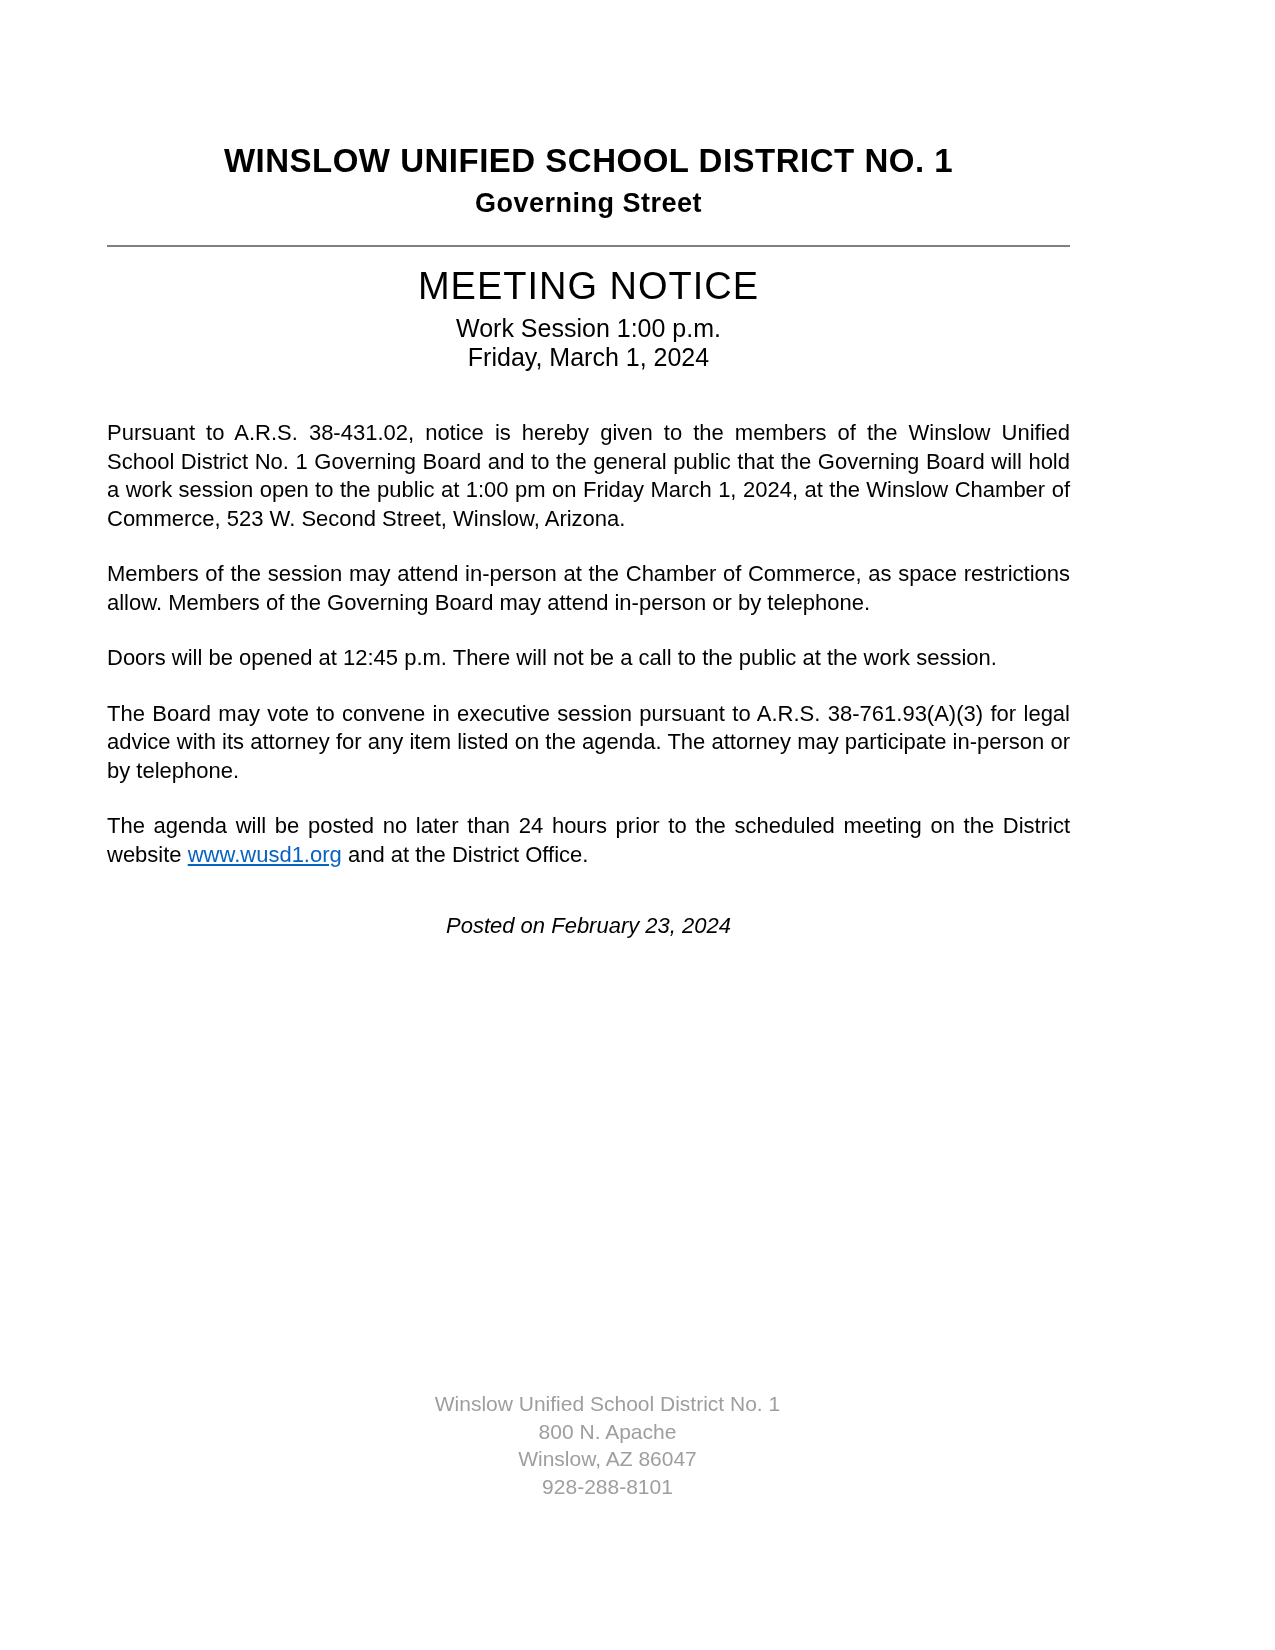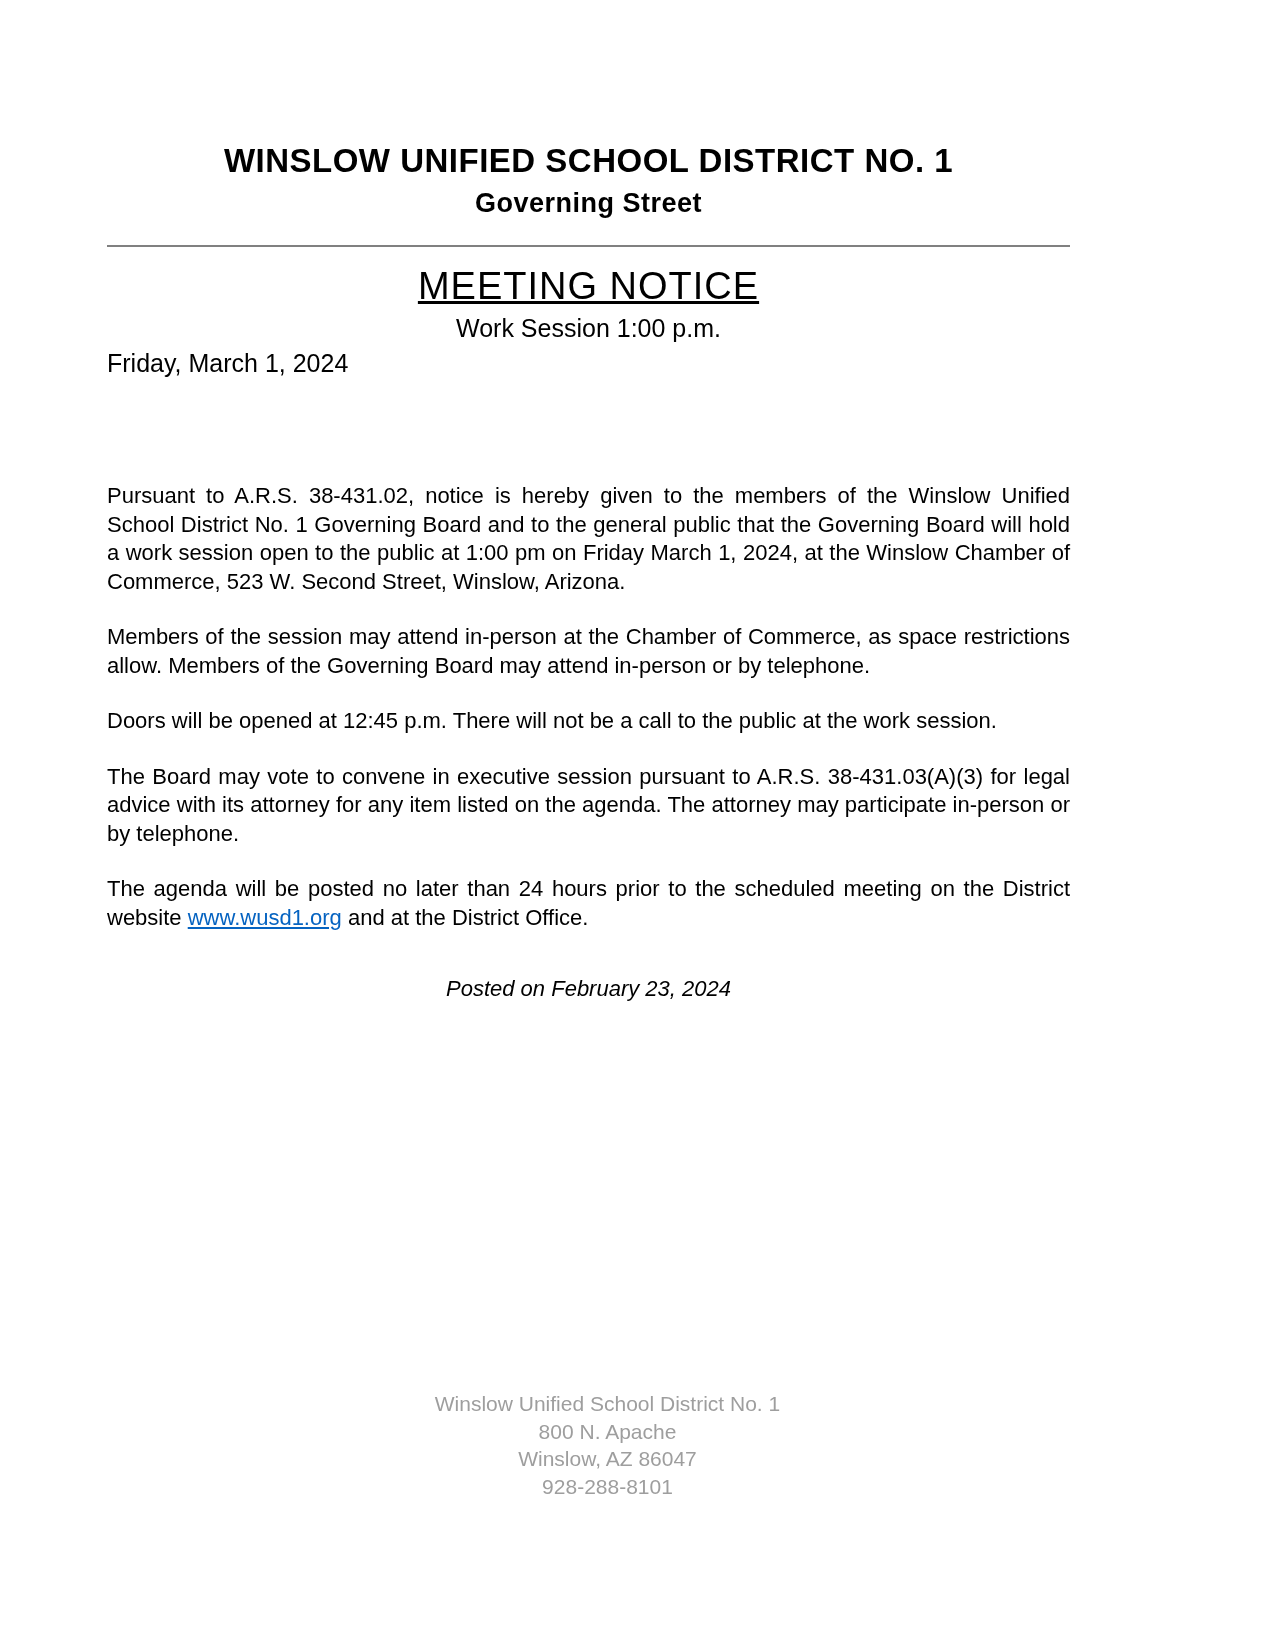--- a/index.html
+++ b/index.html
@@ -34,33 +34,32 @@
     border: none;
     border-top: 2px solid var(--rule_color, #808080);
     margin-top: 26px;
   }
   .notice-heading {
     text-align: center;
     font-size: 38px;
     font-weight: 400;
     margin-top: 18px;
     letter-spacing: 1px;
-    text-decoration: underline;
   }
   .notice-session {
     text-align: center;
     font-size: 25px;
     margin-top: 6px;
   }
   .notice-date {
+    text-align: center;
     font-size: 25px;
-    margin-top: 6px;
   }
   .body-block {
-    margin-top: 104px;
+    margin-top: 47px;
   }
   .para {
     font-size: 22px;
     line-height: 28.5px;
     text-align: justify;
     margin-bottom: 27px;
   }
   a.site-link {
     color: var(--link_color, #0563c1);
     text-decoration: underline;
@@ -101,21 +100,21 @@
   <div class="notice-date">Friday, March 1, 2024</div>
 
   <div class="body-block">
 
     <p class="para">Pursuant to A.R.S. 38-431.02, notice is hereby given to the members of the Winslow Unified School District No. 1 Governing Board and to the general public that the Governing Board will hold a work session open to the public at 1:00 pm on Friday March 1, 2024,  at the Winslow Chamber of Commerce, 523 W. Second Street, Winslow, Arizona.</p>
 
     <p class="para">Members of the session may attend in-person at the Chamber of Commerce, as space restrictions allow. Members of the Governing Board may attend in-person or by telephone.</p>
 
     <p class="para">Doors will be opened at 12:45 p.m. There will not be a call to the public at the work session.</p>
 
-    <p class="para">The Board may vote to convene in executive session pursuant to A.R.S. 38-431.03(A)(3) for legal advice with its attorney for any item listed on the agenda. The attorney may participate in-person or by telephone.</p>
+    <p class="para">The Board may vote to convene in executive session pursuant to A.R.S. 38-761.93(A)(3) for legal advice with its attorney for any item listed on the agenda. The attorney may participate in-person or by telephone.</p>
 
     <p class="para"><span>The agenda will be posted no later than 24 hours prior to the scheduled meeting on the District website </span><a class="site-link" href="www.wusd1.org">www.wusd1.org</a><span> and at the District Office.</span></p>
 
   </div>
 
   <div class="posted">Posted on February 23, 2024</div>
 
   <div class="footer">
     <div>Winslow Unified School District No. 1</div>
     <div>800 N. Apache</div>

